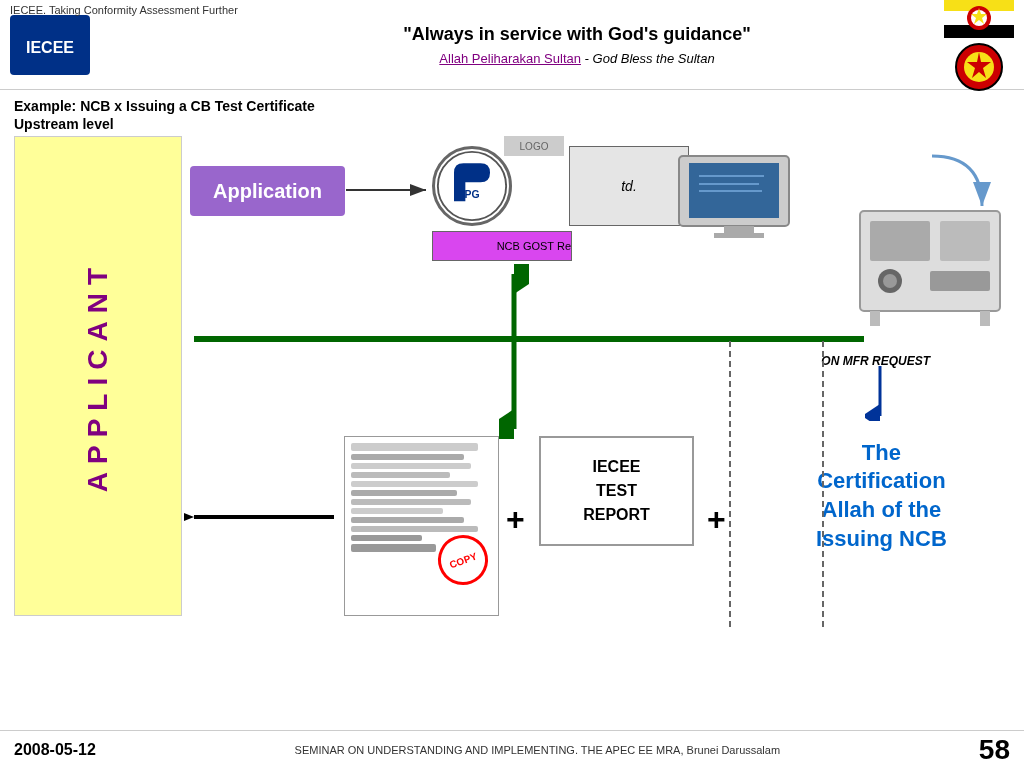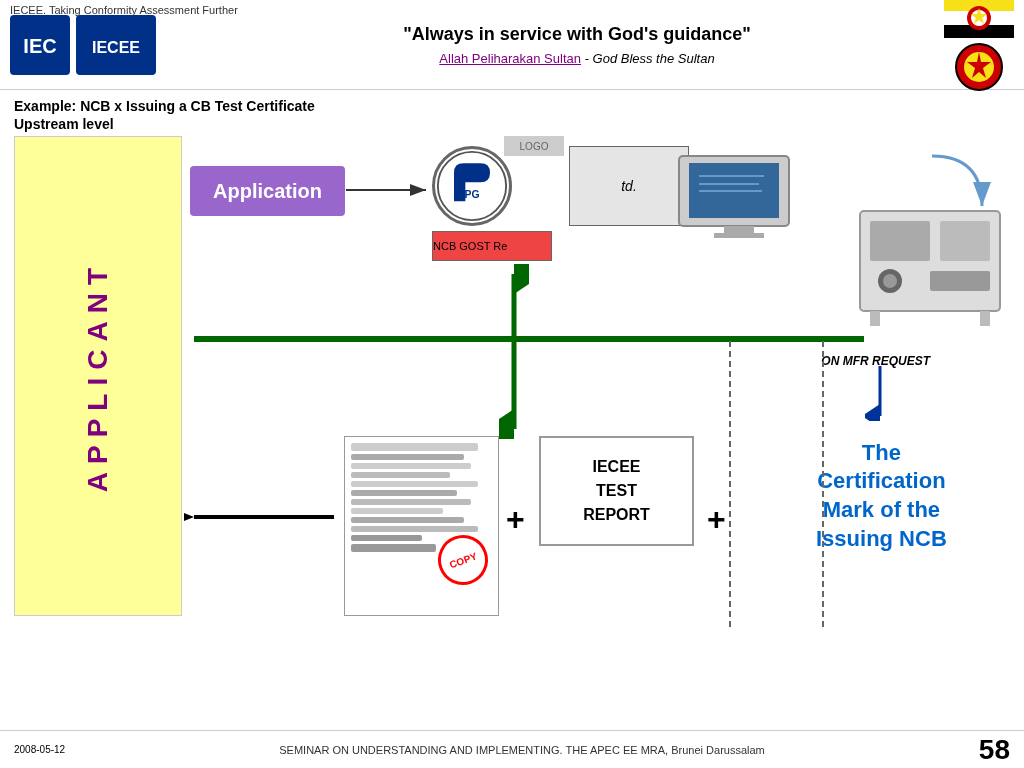--- a/index.html
+++ b/index.html
@@ -180,27 +180,27 @@
       align-items: center;
       justify-content: center;
       overflow: hidden;
     }
 
     
     .ncb-box {
       position: absolute;
       left: 418px;
       top: 95px;
-      width: 120px;
+      width: 140px;
       height: 30px;
-      background: #ef4444;
+      background: #d946ef;
       border: 1px solid #666;
       display: flex;
       align-items: center;
-      justify-content: flex-start;
+      justify-content: flex-end;
       font-size: 11px;
       color: #000;
     }
 
     
     .td-box {
       position: absolute;
       left: 555px;
       top: 10px;
       width: 120px;
@@ -333,48 +333,42 @@
       right: 0;
       height: 38px;
       background: #fff;
       border-top: 1px solid #ccc;
       display: flex;
       align-items: center;
       justify-content: space-between;
       padding: 0 14px;
     }
     .footer-date {
-      font-size: 10px;
-      font-weight: normal;
+      font-size: 16px;
+      font-weight: bold;
     }
     .footer-text {
       font-size: 11px;
       color: #333;
     }
     .footer-page {
       font-size: 28px;
       font-weight: bold;
       color: #000;
     }
 
     
     svg.arrow { overflow: visible; }
   </style>
 </head>
 <body>
 
 <div class="header">
   <div class="header-top-note">IECEE. Taking Conformity Assessment Further</div>
   <div class="header-logos">
-    <div class="iec-logo">
-      <svg width="55" height="55" viewBox="0 0 55 55">
-        <rect width="55" height="55" fill="#003087" rx="3"></rect>
-        <text x="27" y="36" text-anchor="middle" fill="white" font-size="20" font-weight="bold" font-family="Arial">IEC</text>
-      </svg>
-    </div>
     <div class="iecee-logo">
       <svg width="75" height="55" viewBox="0 0 75 55">
         <rect width="75" height="55" fill="#003087" rx="3"></rect>
         <text x="37" y="36" text-anchor="middle" fill="white" font-size="16" font-weight="bold" font-family="Arial">IECEE</text>
       </svg>
     </div>
   </div>
   <div class="header-center">
     <div class="header-tagline">"Always in service with God's guidance"</div>
     <div class="header-subtitle">
@@ -530,21 +524,21 @@
       <div style="font-size:16px; font-weight:bold; line-height:1.5;">TEST</div>
       <div style="font-size:16px; font-weight:bold; line-height:1.5;">REPORT</div>
     </div>
 
     <div class="plus-sign plus-2">+</div>
 
     <div class="cert-mark-box">
       <div class="cert-mark-text">
         <span>The</span><br>
         <span>Certification</span><br>
-        <span>Mark of the</span><br>
+        <span>Allah of the</span><br>
         <span>Issuing NCB</span>
       </div>
     </div>
 
     <svg style="position:absolute; left:170px; top:368px; width:155px; height:26px;">
       <defs>
         <marker id="arrowLeft" markerWidth="10" markerHeight="8" refX="0" refY="4" orient="auto">
           <polygon points="10 0, 0 4, 10 8" fill="#000"></polygon>
         </marker>
       </defs>

